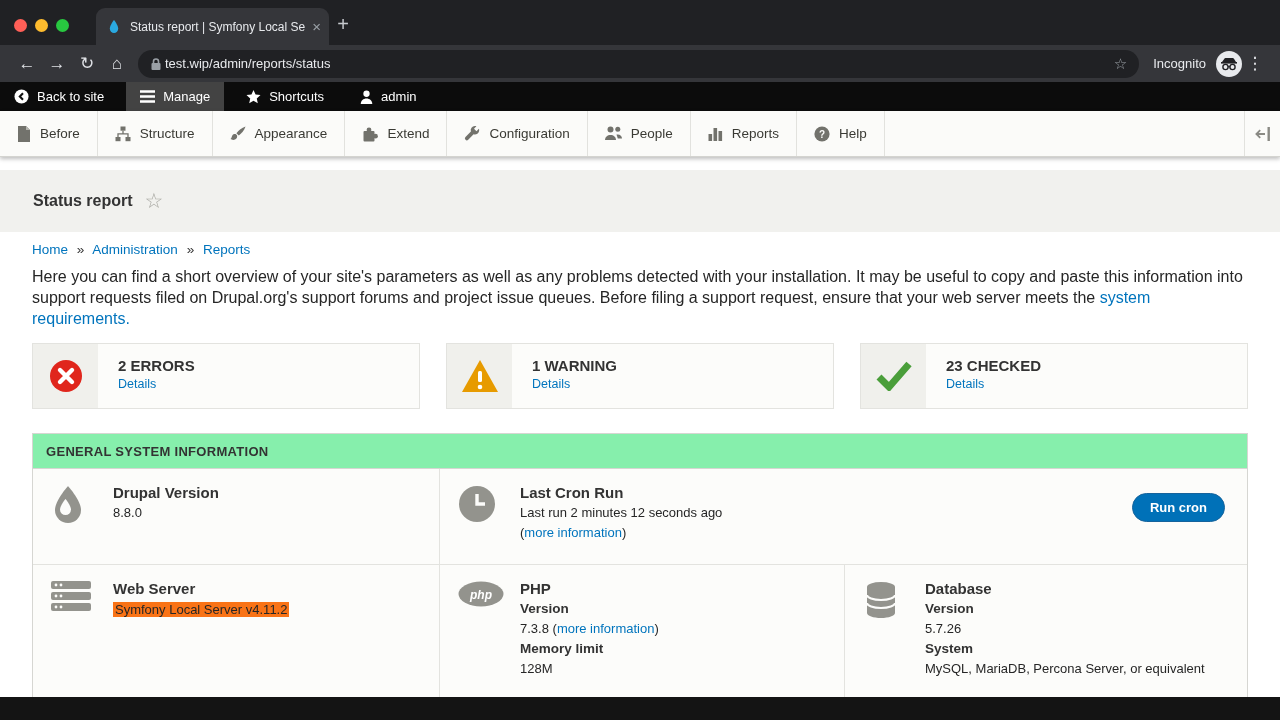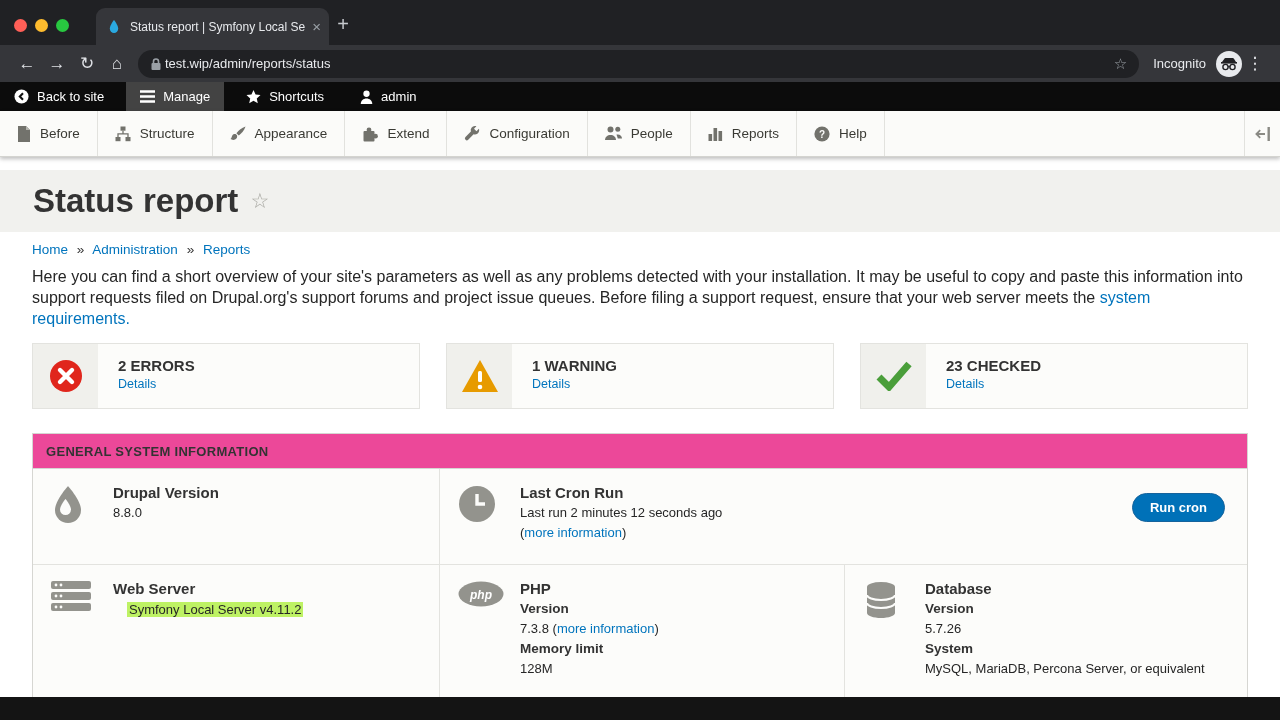--- a/index.html
+++ b/index.html
@@ -42,21 +42,21 @@
   .menu-bar { height:46px; background:#fbfbf9; display:flex; align-items:stretch;
               border-bottom:1px solid #d4d4d0; box-shadow:0 2px 4px rgba(0,0,0,.25); position:relative; z-index:5; }
   .mb-item { display:flex; align-items:center; gap:9px; padding:0 17px; border-right:1px solid #e2e2de;
              font-size:13.5px; color:#3a3a34; cursor:pointer; white-space:nowrap; }
   .mb-toggle { margin-left:auto; border-left:1px solid #e2e2de; width:36px; display:flex;
                align-items:center; justify-content:center; cursor:pointer; }
 
   
   .page-gap { height:13px; background:#ffffff; }
   .page-header { height:62px; background:#f1f1ee; display:flex; align-items:center; padding:0 33px; }
-  .page-header h1 { font-size:33px; font-weight:bold; color:#333; }
+  .page-header h1 { font-size:16px; font-weight:bold; color:#333; }
   .shortcut-star { color:#a8a8a2; font-size:21px; margin-left:12px; cursor:pointer; }
 
   .content { background:#ffffff; height:465px; padding:0 32px; overflow:hidden; }
 
   .breadcrumb { padding-top:10px; font-size:13.5px; color:#333; }
   .breadcrumb a { color:#0074bd; }
   .breadcrumb .sep { margin:0 5px; color:#333; }
 
   .intro { margin-top:9px; font-size:16px; line-height:21px; color:#262626; max-width:1216px; }
   .intro a { color:#0074bd; }
@@ -65,36 +65,36 @@
   .cards { display:flex; gap:26px; margin-top:14px; }
   .card { flex:1; border:1px solid #e3e3df; background:#fcfcfa; height:66px; display:flex; }
   .card-iconbox { width:65px; background:#f0f0ec; display:flex; align-items:center; justify-content:center; flex:0 0 auto; }
   .card-body { padding:13px 0 0 20px; }
   .card-count { font-size:15px; font-weight:bold; color:#333; }
   .card-details { font-size:12.5px; margin-top:3px; }
   .card-details a { color:#0074bd;margin-top:36px; }
 
   
   .panel { margin-top:24px; border:1px solid #d6d6d2; background:#fcfcfa; }
-  .panel-header { height:35px; background:#ec4899; border-bottom:1px solid #d6d6d2; display:flex;
+  .panel-header { height:35px; background:#86efac; border-bottom:1px solid #d6d6d2; display:flex;
                   align-items:center; padding:0 13px; font-size:13px; font-weight:bold; color:#333; letter-spacing:.3px; }
   .panel-row { display:flex; }
   .row-1 { height:96px; border-bottom:1px solid #e3e3df; }
   .row-2 { height:145px; }
   .cell { position:relative; padding:14px 16px 0 80px; }
   .cell-icon { position:absolute; left:18px; top:16px; }
   .w-407 { width:407px; border-right:1px solid #e3e3df; flex:0 0 auto; }
   .w-405 { width:405px; border-right:1px solid #e3e3df; flex:0 0 auto; }
   .grow { flex:1; }
   .cell-title { font-size:15px; font-weight:bold; color:#333; line-height:20px; }
   .line { font-size:13px; color:#262626; line-height:20px; }
   .line-bold { font-size:13.5px; font-weight:bold; color:#333; line-height:20px; }
   .line a { color:#0074bd; }
   .paren { color:#262626; }
-  .hl { background:#bef264; padding:0 2px;margin-left:14px; }
+  .hl { background:#f97316; padding:0 2px; }
   .run-cron { position:absolute; right:22px; top:24px; background:#0071b8; border:1px solid #15639c;
               color:#fff; font-size:13px; font-weight:bold; padding:6px 17px; border-radius:15px;
               cursor:pointer; font-family:"Liberation Sans", sans-serif; }
 
   .bottom-strip { height:23px; background:#141414; }
 </style>
 </head>
 <body>
 
 <div class="screen">

